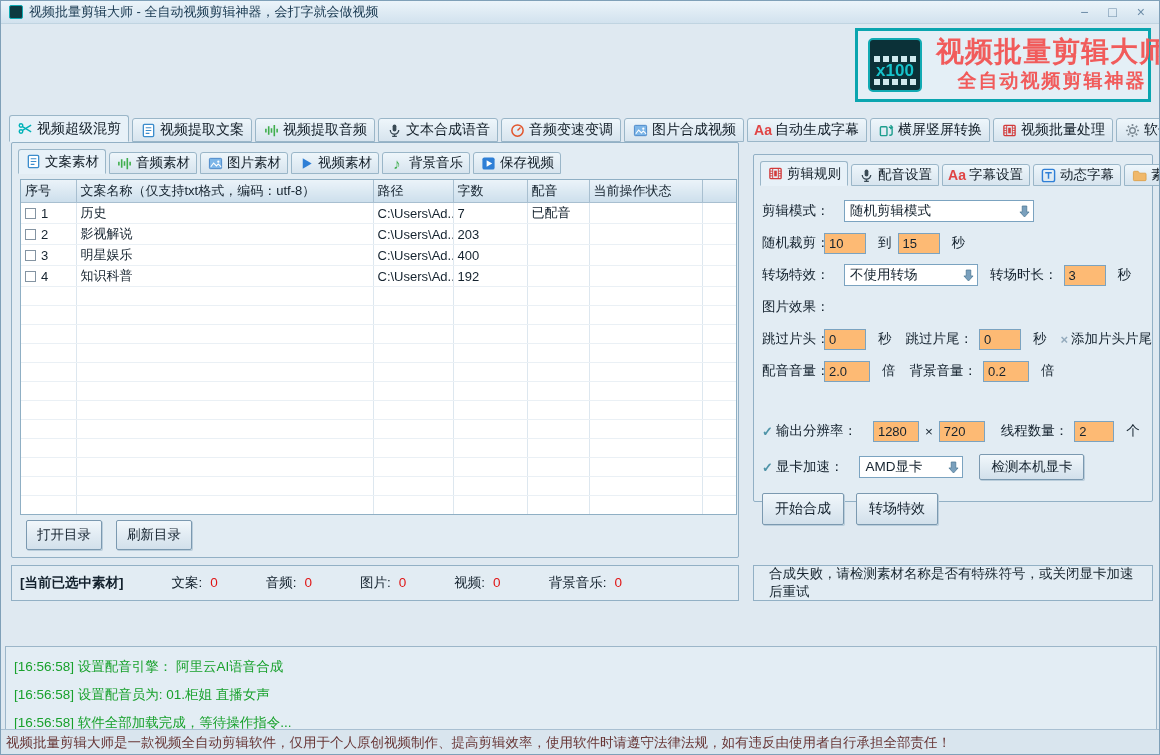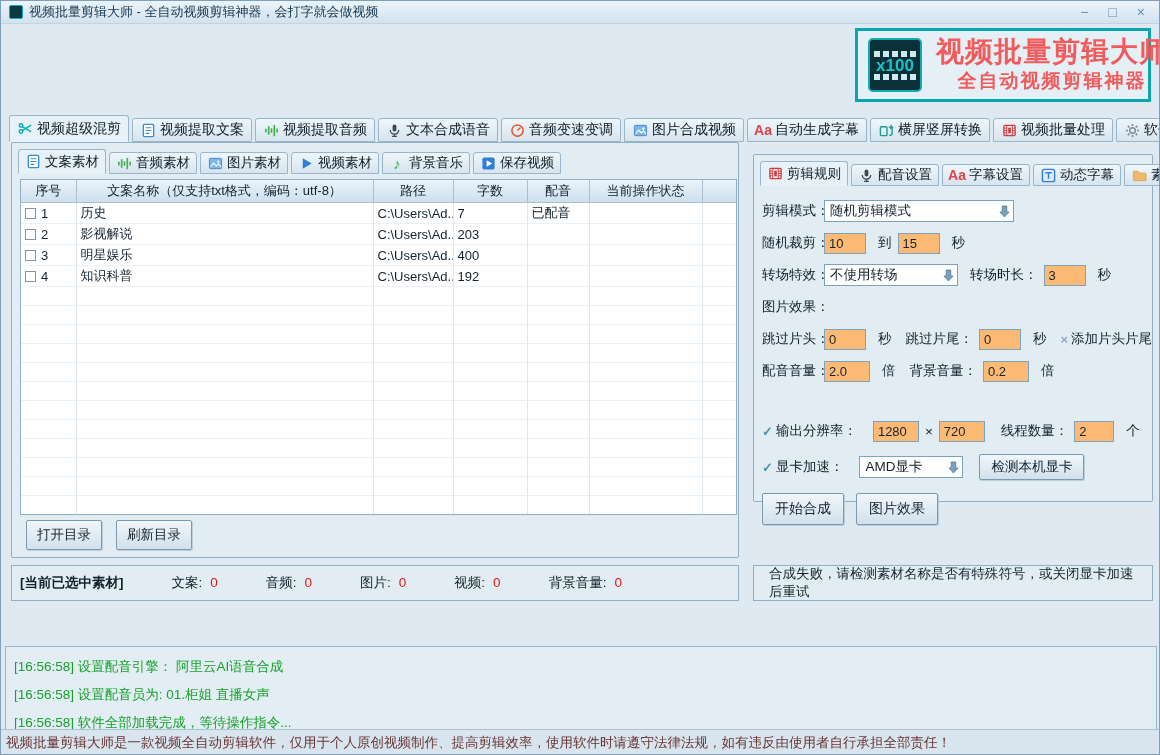--- a/index.html
+++ b/index.html
@@ -20,21 +20,21 @@
   .appicon { width:14px; height:14px; background:#0d3a40; border:1px solid #0fa9b2;
     border-radius:2px; margin-right:6px; }
   .apptitle { font-size:13px; color:#17374f; }
   .winctl { margin-left:auto; display:flex; gap:20px; color:#6d8da8; font-size:14px; padding-right:6px;}
   .winctl span { cursor:default; }
   
   .logo-box { position:absolute; left:854px; top:27px; width:296px; height:74px;
     border:3px solid #0aa5af; background:#e4eff6; display:flex; align-items:center;
     padding:0 10px; gap:14px; }
   .film { width:54px; height:54px; background:#0b3138; border:2px solid #12aab3; border-radius:5px;
-    display:flex; flex-direction:column; justify-content:center; padding:5px 4px; flex-shrink:0;}
+    display:flex; flex-direction:column; justify-content:flex-end; padding:5px 4px; flex-shrink:0;}
   .sprockets { display:flex; justify-content:space-between; }
   .sprockets i { width:6px; height:6px; background:#cfe9ee; display:block; }
   .film .x { color:#16c3cb; font-weight:bold; font-size:17px; text-align:center; line-height:1; }
   .logo-text { flex:1; }
   .logo-text .l1 { font-size:28px; font-weight:bold; color:#f15b5b; line-height:1.15; letter-spacing:1px; white-space:nowrap;}
   .logo-text .l2 { font-size:19px; font-weight:bold; color:#f15b5b; text-align:center; letter-spacing:2px; white-space:nowrap;}
   
   .tabbar { display:flex; align-items:flex-end; }
   #main-tabs { position:absolute; left:8px; top:114px; right:4px; height:27px; }
   .tab { display:inline-flex; align-items:center; gap:4px; height:24px; padding:0 7px;
@@ -51,21 +51,21 @@
   
   .panel { position:absolute; background:#e2ecf3; border:1px solid #92b0c5; border-radius:2px; }
   #left-panel  { left:10px;  top:141px; width:728px; height:416px; }
   #right-panel { left:752px; top:153px; width:400px; height:348px; }
   .sub-tabs { position:absolute; left:6px; top:4px; height:27px; display:flex; align-items:flex-end;}
   
   .table-wrap { position:absolute; left:8px; top:36px; width:717px; height:336px;
     border:1px solid #8fafc4; background:#fff; overflow:hidden; }
   table.grid { border-collapse:collapse; table-layout:fixed; width:716px; background:#fff; }
   .grid th { background:linear-gradient(#ebf3f9,#cddfec); border-right:1px solid #a8bfd0;
-    border-bottom:1px solid #a8bfd0; font-weight:normal; font-size:13px; text-align:center;
+    border-bottom:1px solid #a8bfd0; font-weight:normal; font-size:13px; text-align:left;
     padding:2px 4px; height:21px; white-space:nowrap; overflow:hidden; }
   .grid td { border-right:1px solid #dde7ef; border-bottom:1px solid #eaf0f5; font-size:13px;
     padding:1px 4px; height:19px; white-space:nowrap; overflow:hidden; }
   .c0{width:55px}.c1{width:297px}.c2{width:80px}.c3{width:74px}.c4{width:62px}.c5{width:113px}.c6{width:35px}
   .chk { display:inline-block; width:11px; height:11px; border:1px solid #8494a2; background:#fff;
     margin-right:5px; vertical-align:-1px; }
   
   .btn { background:linear-gradient(#f1f7fb,#d2e0eb); border:1px solid #7b99b0; border-radius:2px;
     font-size:13.5px; color:#14222e; display:inline-flex; align-items:center; justify-content:center;
     box-shadow:1px 1px 0 #b9cddb; cursor:default; font-family:inherit; }
@@ -85,21 +85,21 @@
     padding:0 15px; font-size:13.5px; color:#16242e; }
   
   .rrow { display:flex; align-items:center; margin:8px 0 0 8px; font-size:13.5px; height:24px; white-space:nowrap;}
   .rrow.first { margin-top:14px; }
   .rrow.gap { margin-top:36px; }
   .lbl60 { width:62px; flex-shrink:0; }
   .inp { height:21px; border:1px solid #7ba3c0; background:#fdba74; font-size:13px; padding:0 4px;
     font-family:inherit; color:#14222e; }
   .in40{width:40px}.in42{width:42px}.in46{width:46px}
   .combo { display:inline-flex; align-items:center; height:22px; border:1px solid #7ba3c0;
-    background:#fff; }
+    background:#fff;margin-left:20px; }
   .combo .cv { flex:1; padding:0 5px; font-size:13.5px; overflow:hidden; }
   .combo .ca { width:18px; display:flex; justify-content:center; align-items:center; }
   .w190{width:190px}.w134{width:134px}.w232{width:232px}.w104{width:104px}
   .ck { color:#4f94a8; font-weight:bold; margin-right:3px; font-size:13px; }
   .cx { color:#93aabc; font-weight:bold; margin:0 3px 0 14px; font-size:13px; }
   .ml12{margin-left:12px}.ml14{margin-left:14px}.ml16{margin-left:16px}.ml6{margin-left:6px}.mr6{margin-right:6px}
   
   #log { position:absolute; left:4px; top:611px; width:1152px; height:115px;
     border:1px solid #9cb6c9; background:#e3edf4; padding:6px 8px;
     color:#18a12c; font-size:13.5px; line-height:28px;margin-top:34px; }
@@ -468,21 +468,21 @@
   </div>
 </div>
 
 <div class="selected-bar">
   <span class="sb-title">[当前已选中素材]</span>
   <span id="sel-items" style="display:flex;">
       <span class="sb-item"><span>文案:</span><span class="v">0</span></span>
       <span class="sb-item"><span>音频:</span><span class="v">0</span></span>
       <span class="sb-item"><span>图片:</span><span class="v">0</span></span>
       <span class="sb-item"><span>视频:</span><span class="v">0</span></span>
-      <span class="sb-item"><span>背景音量:</span><span class="v">0</span></span>
+      <span class="sb-item"><span>背景音乐:</span><span class="v">0</span></span>
     </span>
 </div>
 
 <div id="right-panel" class="panel">
   <div id="rules-tabs" class="sub-tabs tabbar">
       <div class="tab active">
         <span class="tico">
           <svg viewBox="0 0 16 16">
             <rect x="2" y="2.5" width="12" height="11" rx="1" fill="none" stroke="#d23b3b" stroke-width="1.4"></rect>
             <path d="M5 2.5v11 M11 2.5v11" stroke="#d23b3b" stroke-width="1"></path>
@@ -603,21 +603,21 @@
         <span class="ca">
             <svg width="11" height="13" viewBox="0 0 12 14">
               <path d="M6 13 L1 7.5 H3.5 V1 H8.5 V7.5 H11 Z" fill="#7aa0bd" stroke="#4a7693" stroke-width="0.8"></path>
             </svg>
           </span>
       </span>
       <button class="btn detect">检测本机显卡</button>
     </div>
     <div class="rrow" style="margin-top:14px; height:32px;">
       <button class="btn synth">开始合成</button>
-      <button class="btn synth">图片效果</button>
+      <button class="btn synth">转场特效</button>
     </div>
   </div>
 </div>
 
 <div id="message-box">
   <span>合成失败，请检测素材名称是否有特殊符号，或关闭显卡加速后重试</span>
 </div>
 
 <div id="log">
     <div>[16:56:58] 设置配音引擎： 阿里云AI语音合成</div>

